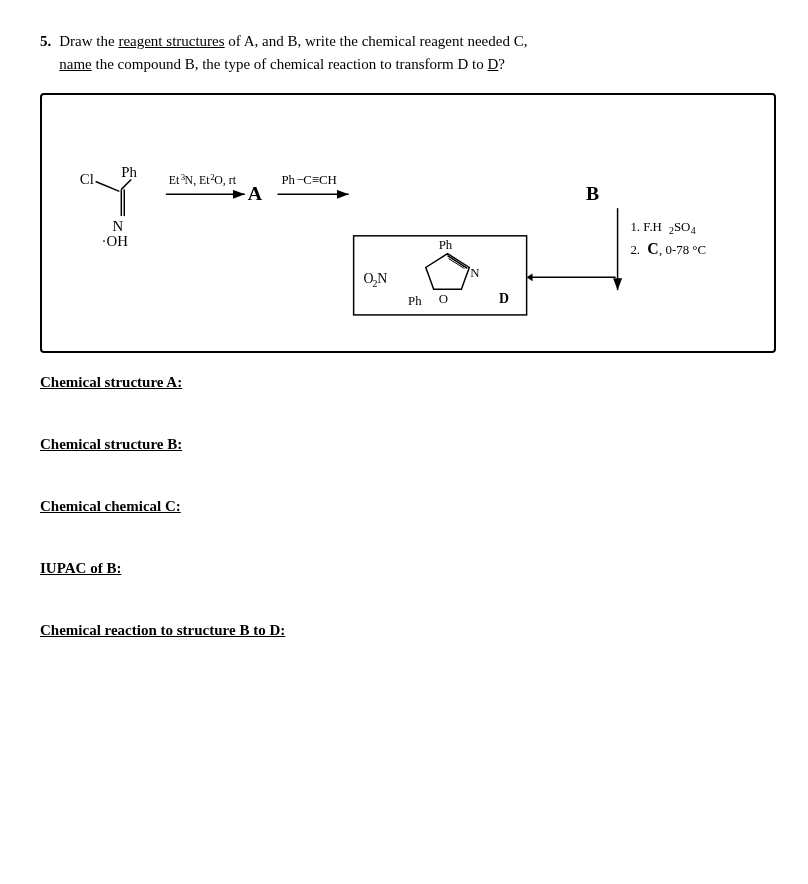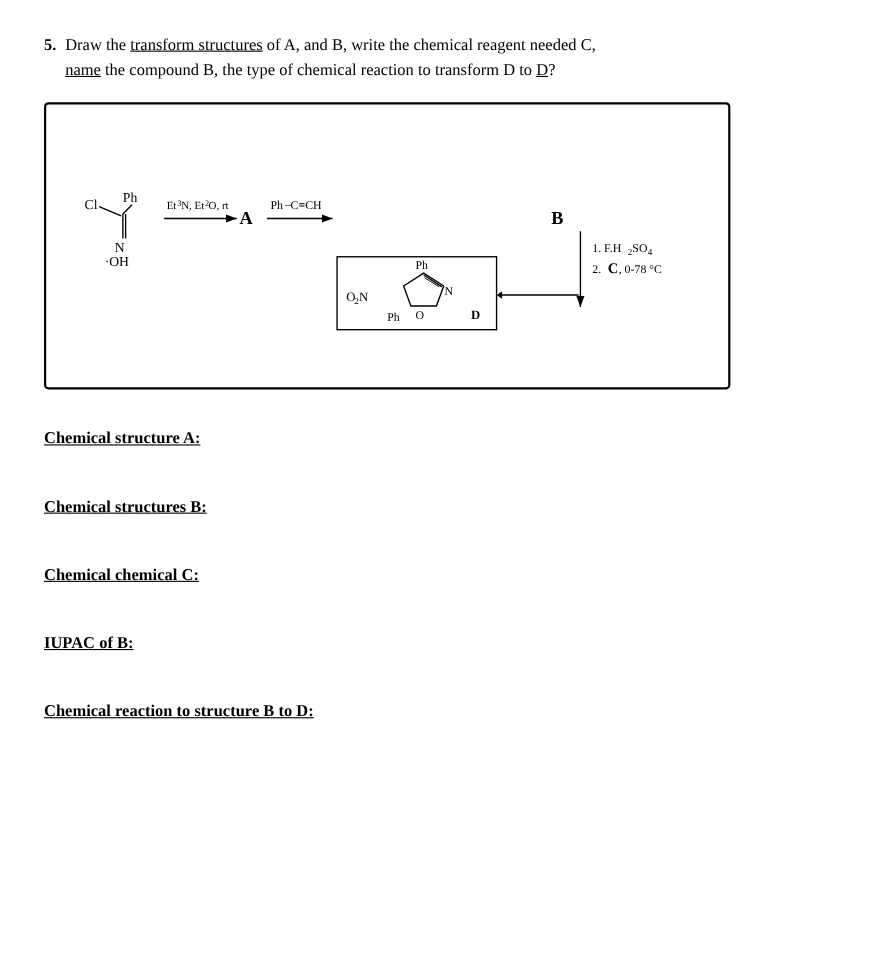--- a/index.html
+++ b/index.html
@@ -31,23 +31,23 @@
       font-size: 15px;
       line-height: 1.5;
     }
     .underline { text-decoration: underline; }
 
     
     .diagram-box {
       border: 2px solid #000;
       border-radius: 4px;
       padding: 16px 20px 16px 20px;
-      margin-bottom: 36px;
+      margin-bottom: 20px;
       position: relative;
-      width: 624px;
+      width: 736px;
       min-height: 240px;
     }
 
     
     .diagram-svg {
       width: 100%;
       height: 220px;
     }
 
     
@@ -59,21 +59,21 @@
       font-size: 15px;
       text-decoration: underline;
     }
   </style>
 </head>
 <body>
 
 <div class="question-header">
   <span class="question-number">5.</span>
   <div class="question-text">
-    Draw the <span class="underline">transform structures</span> of A, and B, write the chemical reagent needed C,<br>
+    Draw the <span class="underline">reagent structures</span> of A, and B, write the chemical reagent needed C,<br>
     <span class="underline">name</span> the compound B, the type of chemical reaction to transform D to <span class="underline">D</span>?
   </div>
 </div>
 
 <div class="diagram-box">
   <svg class="diagram-svg" viewBox="0 0 700 210" xmlns="http://www.w3.org/2000/svg">
 
     <text x="18" y="68" font-family="Times New Roman" font-size="15" fill="#000">Cl</text>
 
     <line x1="34" y1="65" x2="58" y2="75" stroke="#000" stroke-width="1.5"></line>
@@ -152,21 +152,21 @@
     <text x="442" y="188" font-family="Times New Roman" font-size="14" font-weight="bold" fill="#000">D</text>
 
   </svg>
 </div>
 
 <div class="answer-section">
   <span class="answer-label">Chemical structure A:</span>
 </div>
 
 <div class="answer-section">
-  <span class="answer-label">Chemical structures B:</span>
+  <span class="answer-label">Chemical structure B:</span>
 </div>
 
 <div class="answer-section">
   <span class="answer-label">Chemical chemical C:</span>
 </div>
 
 <div class="answer-section">
   <span class="answer-label">IUPAC of B:</span>
 </div>
 

